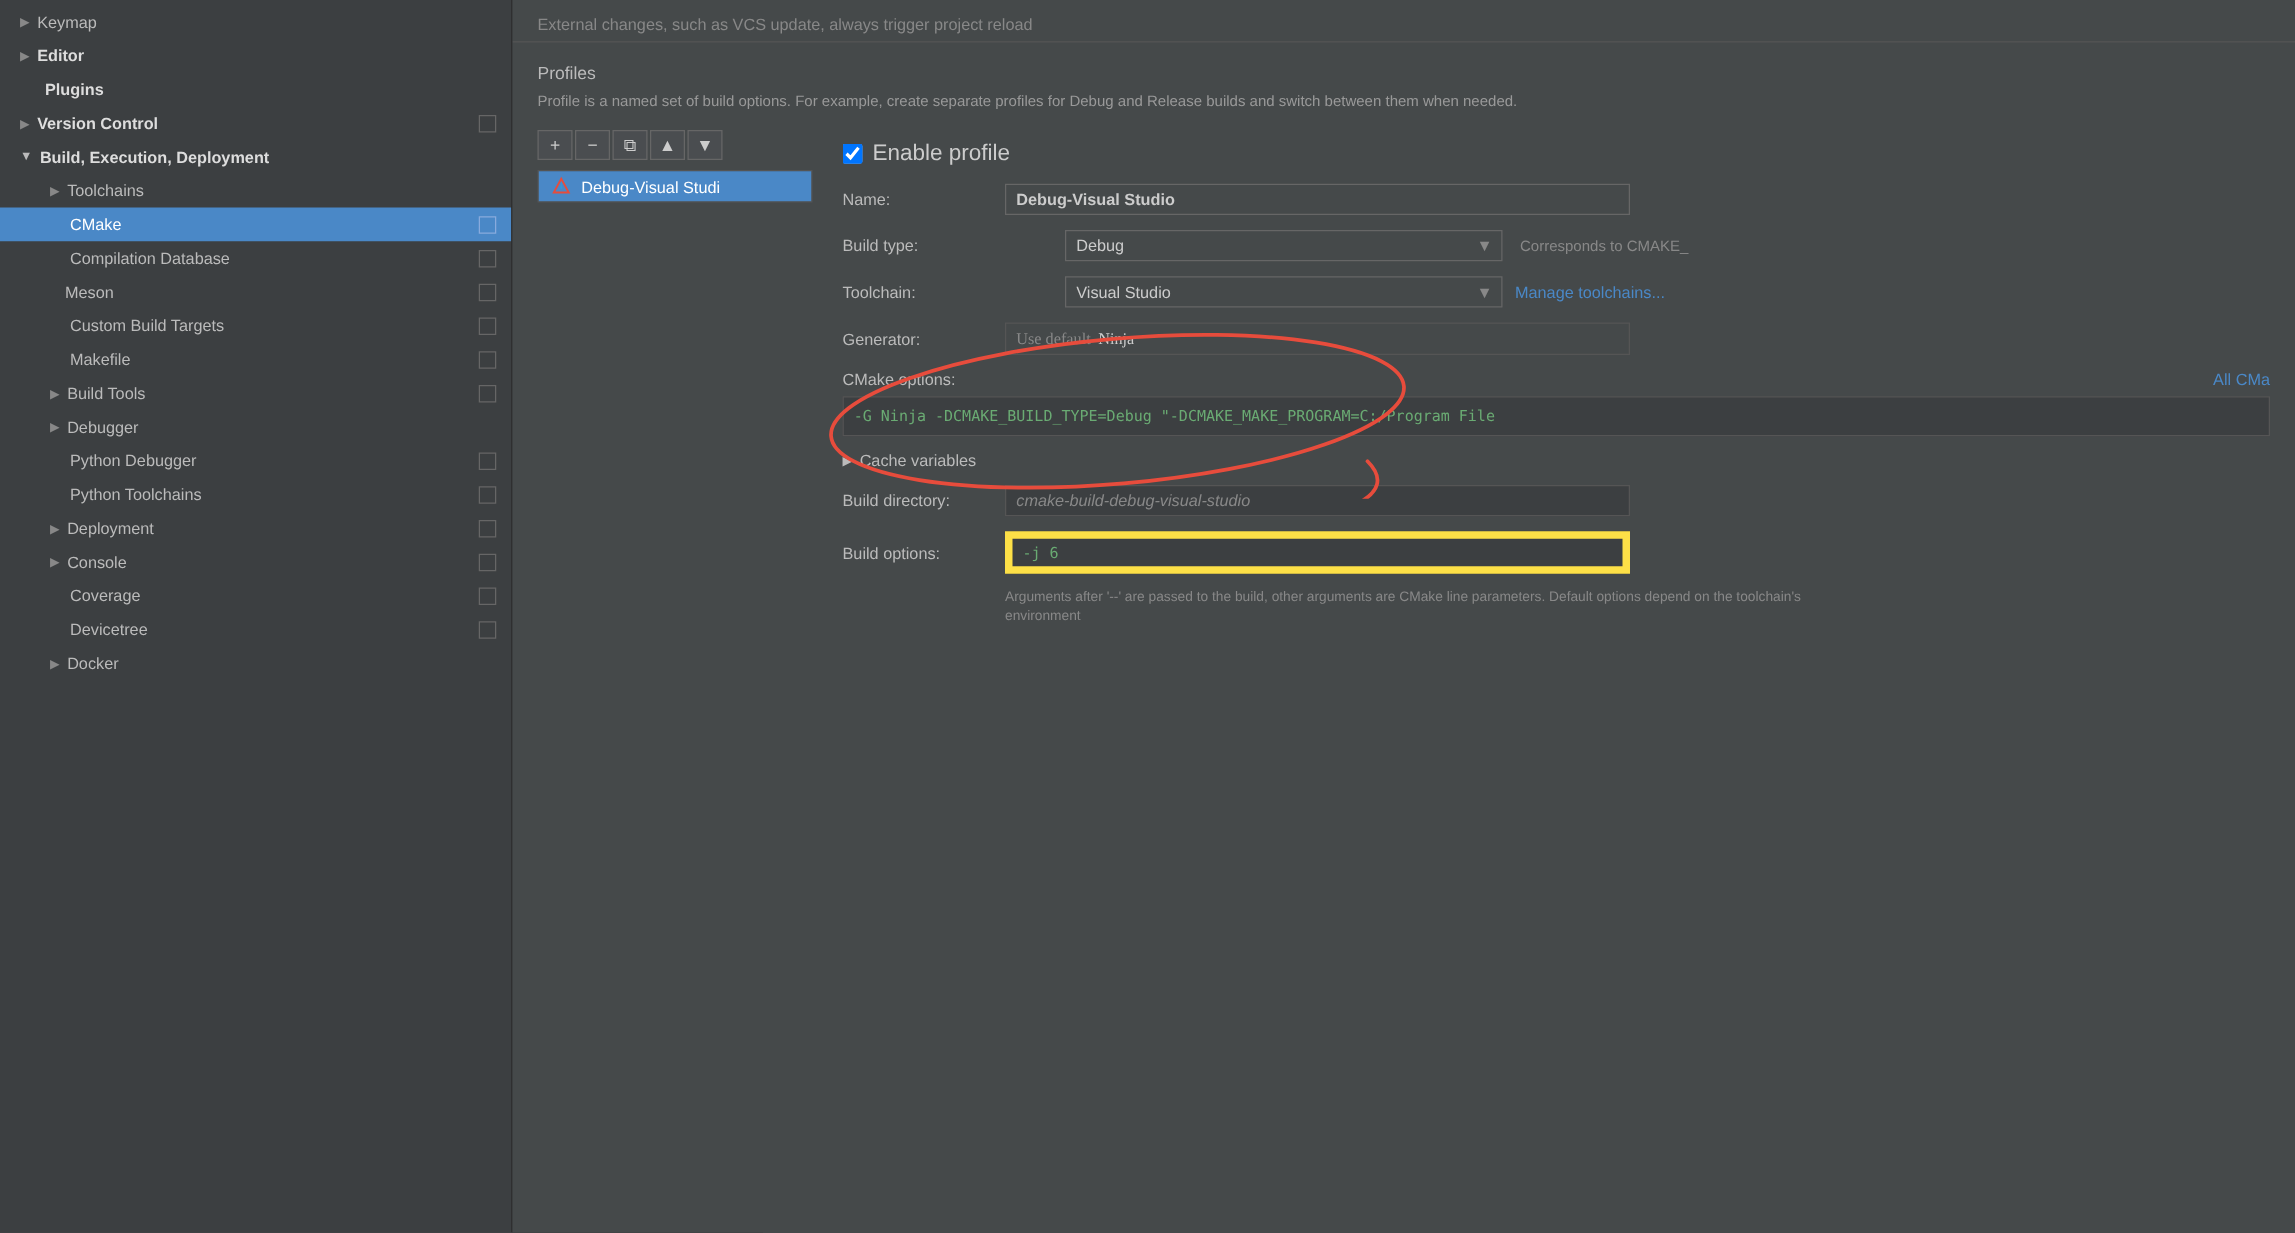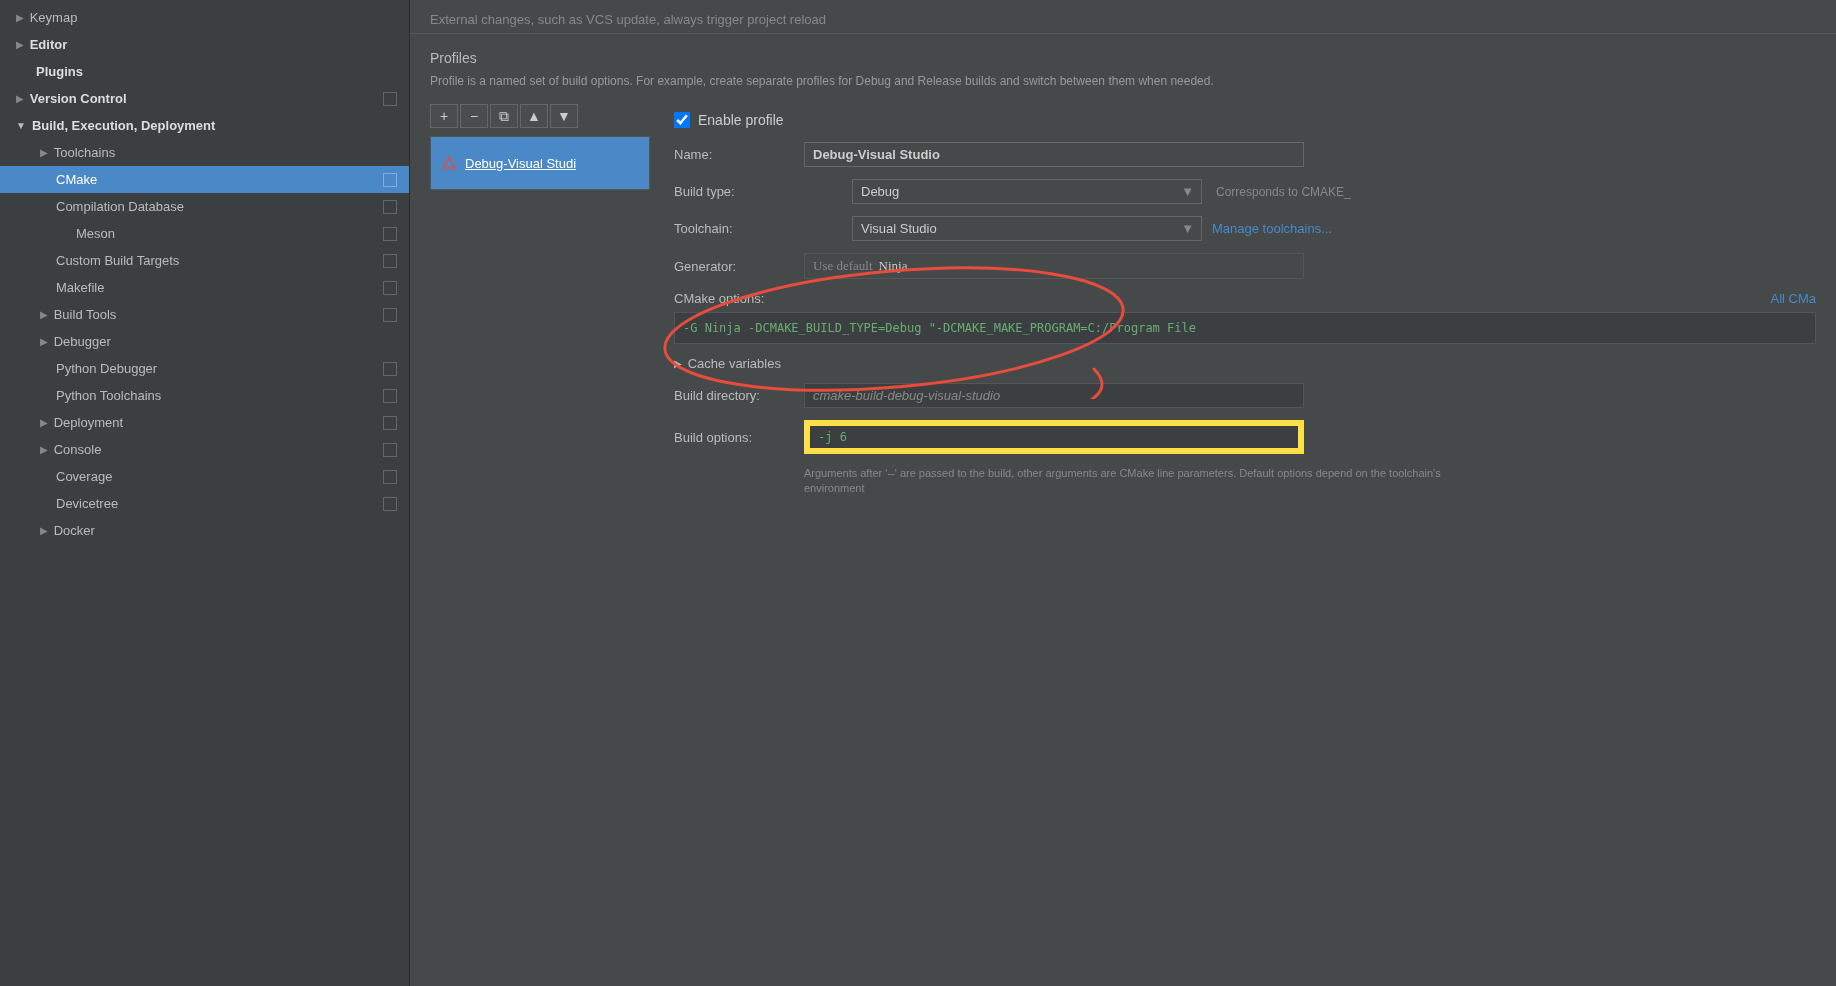--- a/index.html
+++ b/index.html
@@ -116,25 +116,24 @@
     .profile-list {
       width: 220px;
       background: #3c3f41;
       border: 1px solid #555;
       margin-bottom: 0;
     }
 
     .profile-list-item {
       display: flex;
       align-items: center;
-      padding: 18px 10px;
+      padding: 4px 10px;
       cursor: pointer;
       color: #ccc;
       font-size: 13px;
-      text-decoration: underline;
     }
 
     .profile-list-item.selected {
       background: #4a88c7;
       color: #fff;
     }
 
     .profile-icon {
       width: 16px;
       height: 16px;
@@ -210,21 +209,21 @@
     }
 
     .checkbox-row input[type="checkbox"] {
       margin-right: 8px;
       width: 16px;
       height: 16px;
     }
 
     .checkbox-label {
       color: #ccc;
-      font-size: 14px;
+      font-size: 18px;
     }
 
     
     .generator-field {
       background: #45494a;
       border: 1px solid #555;
       color: #ccc;
       padding: 4px 8px;
       font-size: 13px;
       flex: 1;
@@ -361,21 +360,21 @@
   <div class="sidebar-item active" style="padding-left:56px;">
     <span class="label">CMake</span>
     <span class="icon-square" style="border-color:#88aadd;"></span>
   </div>
 
   <div class="sidebar-item" style="padding-left:56px;">
     <span class="label">Compilation Database</span>
     <span class="icon-square"></span>
   </div>
 
-  <div class="sidebar-item" style="padding-left:76px;">
+  <div class="sidebar-item" style="padding-left:52px;">
     <span class="label">Meson</span>
     <span class="icon-square"></span>
   </div>
 
   <div class="sidebar-item" style="padding-left:56px;">
     <span class="label">Custom Build Targets</span>
     <span class="icon-square"></span>
   </div>
 
   <div class="sidebar-item" style="padding-left:56px;">

